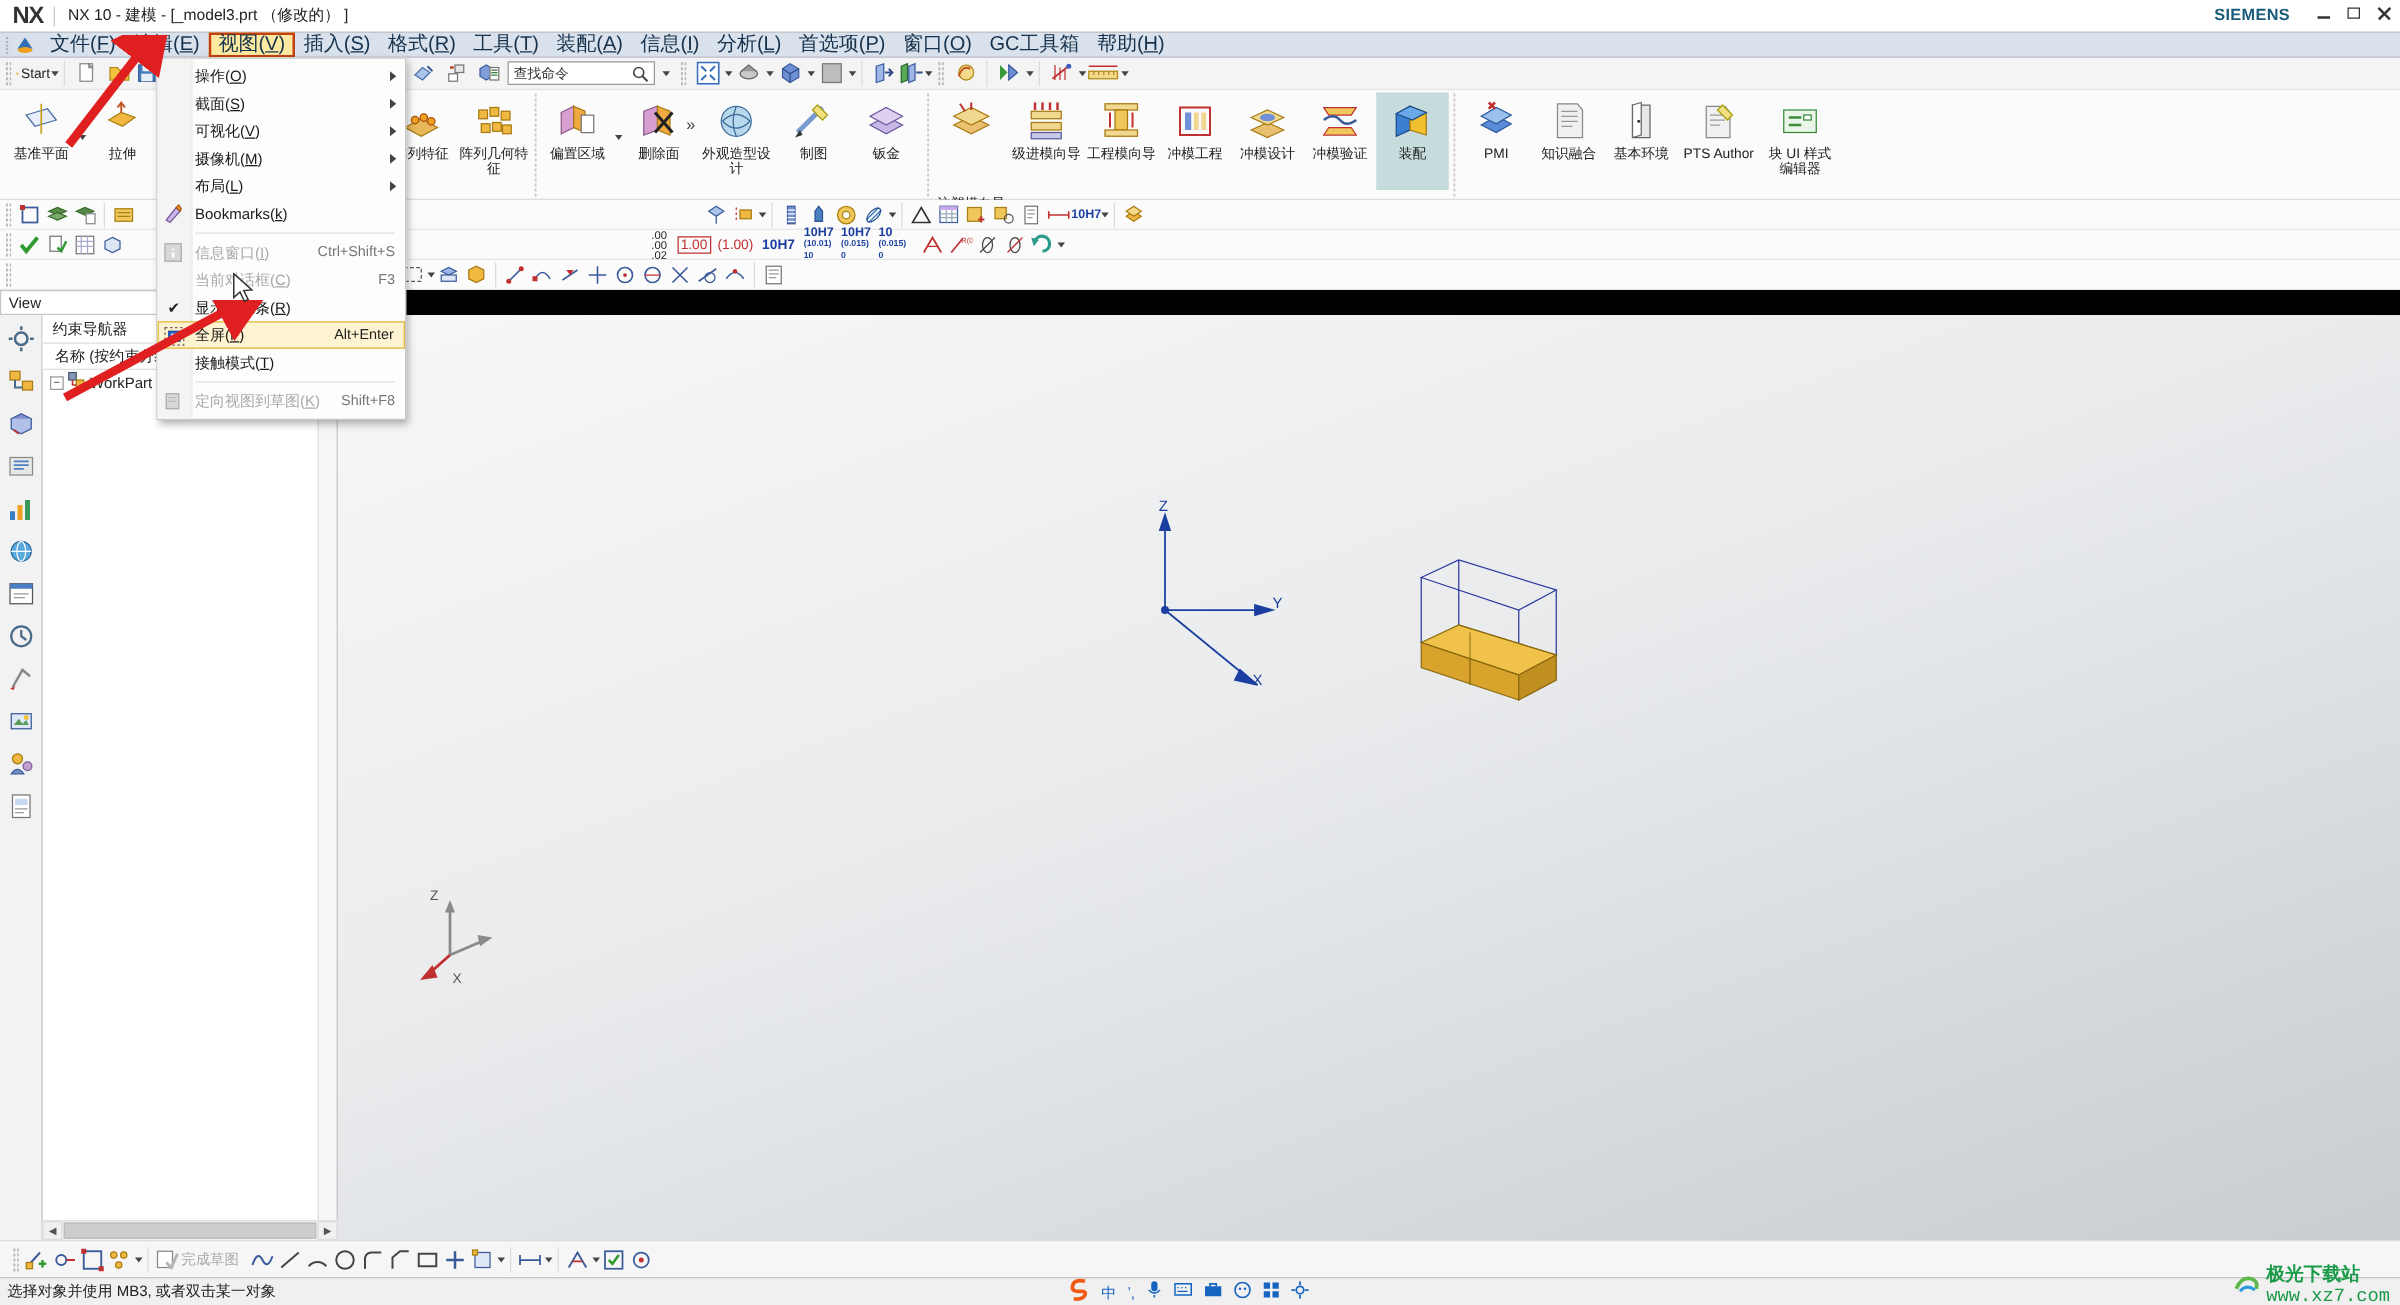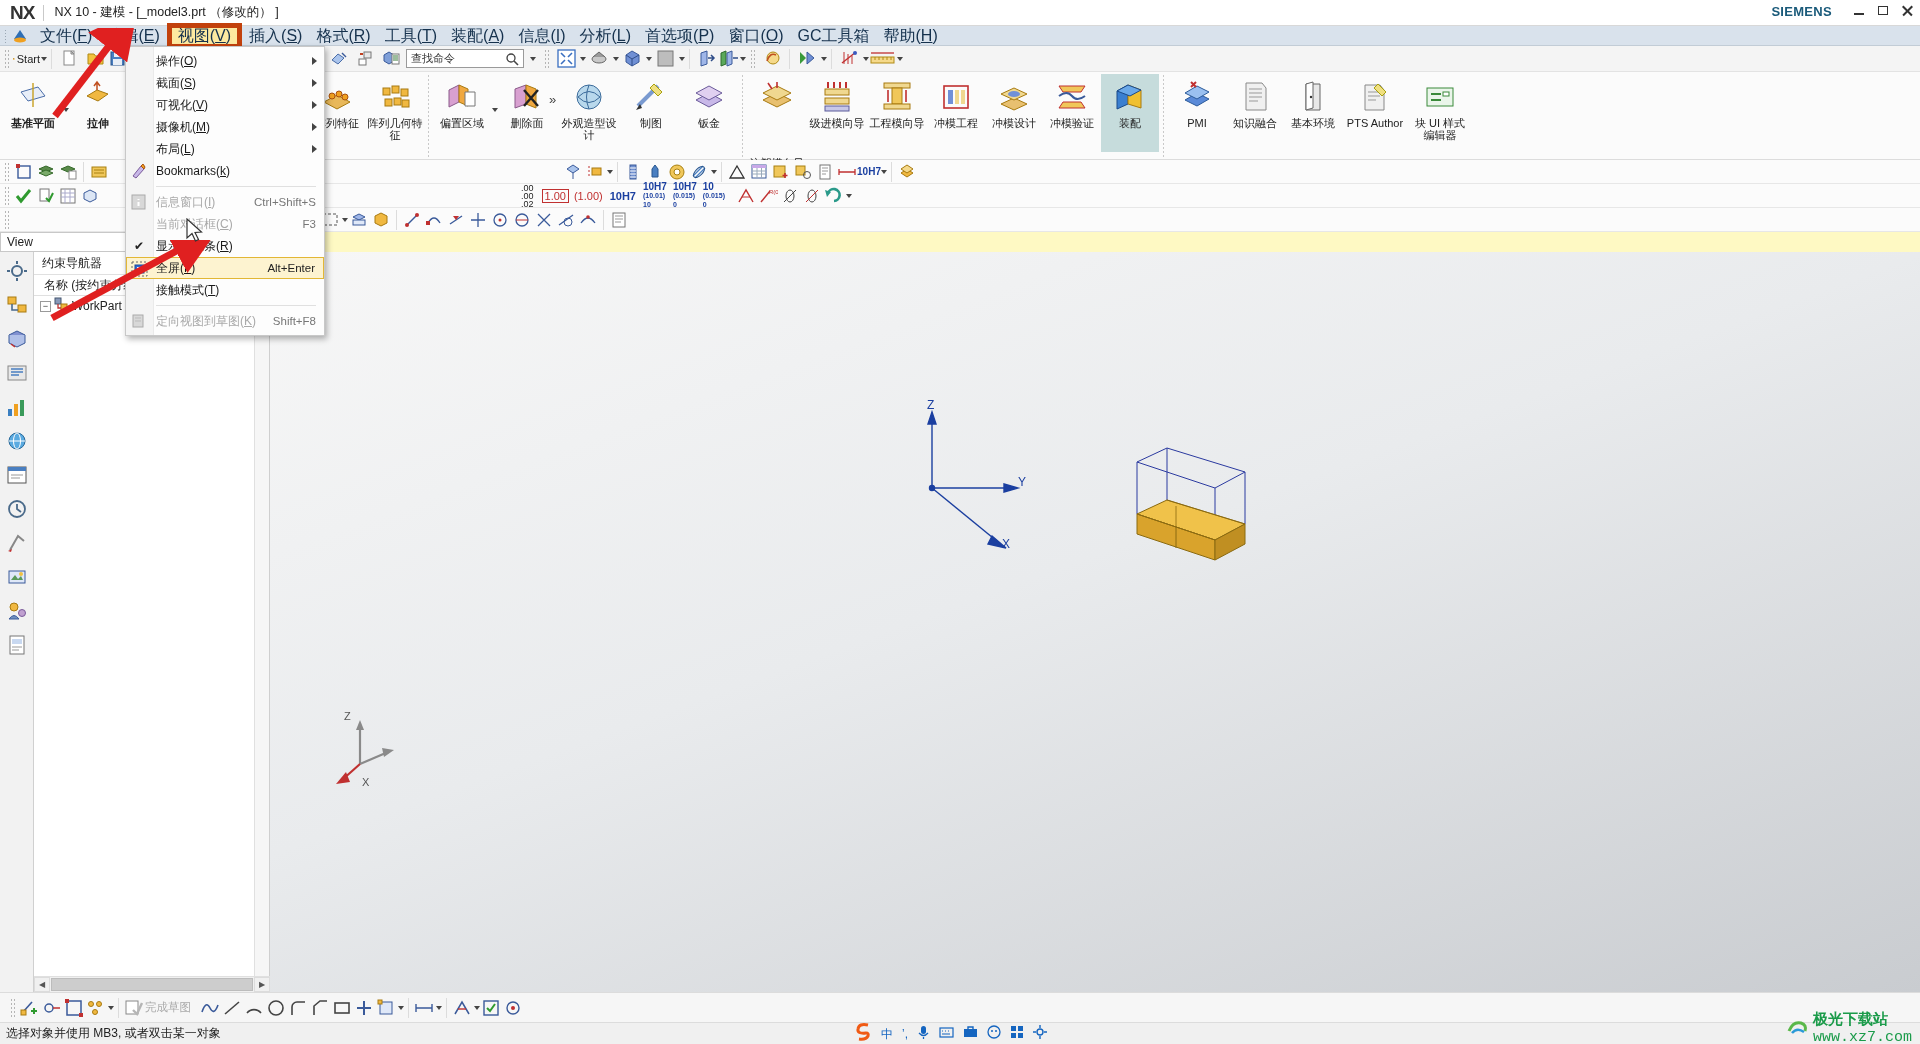--- a/index.html
+++ b/index.html
@@ -6,21 +6,21 @@
   html, body {
     margin: 0; padding: 0;
     width: 1920px; height: 1044px;
     overflow: hidden;
     font-family: "Liberation Sans", sans-serif;
     background: #fff;
   }
   #app {
     position: relative;
     width: 1920px; height: 1044px;
-    background: #fef9c3;
+    background: #000000;
   }
 
   
   .titlebar {
     position: absolute; left: 0; top: 0; width: 1920px; height: 26px;
     background: #ffffff;
     border-bottom: 1px solid #d8d8d8;
     display: flex; align-items: center;
   }
   .nx-logo {
@@ -57,21 +57,21 @@
   }
   .menu-appicon {
     width: 18px; height: 16px; margin-right: 4px; position: relative;
   }
   .menu-item {
     font-size: 16px; color: #15314d; padding: 2px 7px; white-space: nowrap;
     line-height: 14px; cursor: default;
   }
   .menu-item.active {
     background: #fde9a0;
-    border: 5px solid #c2410c;
+    border: 2px solid #c2410c;
     padding: 1px 6px;
   }
   .menu-item u { text-decoration: underline; }
 
   
   .ribbon-top {
     position: absolute; left: 0; top: 46px; width: 1920px; height: 26px;
     background: #f4f4f4; border-bottom: 1px solid #e3e3e3;
     display: flex; align-items: center;
   }
@@ -705,21 +705,21 @@
         </div>
       </div>
     <div style="position:absolute;left:128px;top:4px;display:flex;flex-direction:column;gap:12px;">
       <span style="font-size:9px;color:#555;">▶</span>
       <span style="font-size:9px;color:#555;">▶</span>
       <span style="font-size:9px;color:#555;">▶</span>
       <span style="font-size:9px;color:#555;">▶</span>
     </div>
     <div style="position:absolute;left:549px;top:20px;font-size:13px;color:#444;">»</div>
 
-    <div style="position:absolute;left:4px;top:2px;display:flex;font-weight:bold;">
+    <div style="position:absolute;left:4px;top:2px;display:flex;">
       <div class="rib-btn">
         <div class="rib-ico">
           <svg width="34" height="34" viewBox="0 0 34 34">
               <path d="M5 12 L22 7 L29 16 L12 21 Z" fill="#e8eef8" stroke="#4a6da8"></path>
               <path d="M17 3 L17 27" stroke="#c8a020" stroke-width="1.4"></path>
             </svg>
         </div>
         <div class="rib-label">基准平面</div>
       </div>
       <div class="caret" style="margin-top:34px;"></div>

